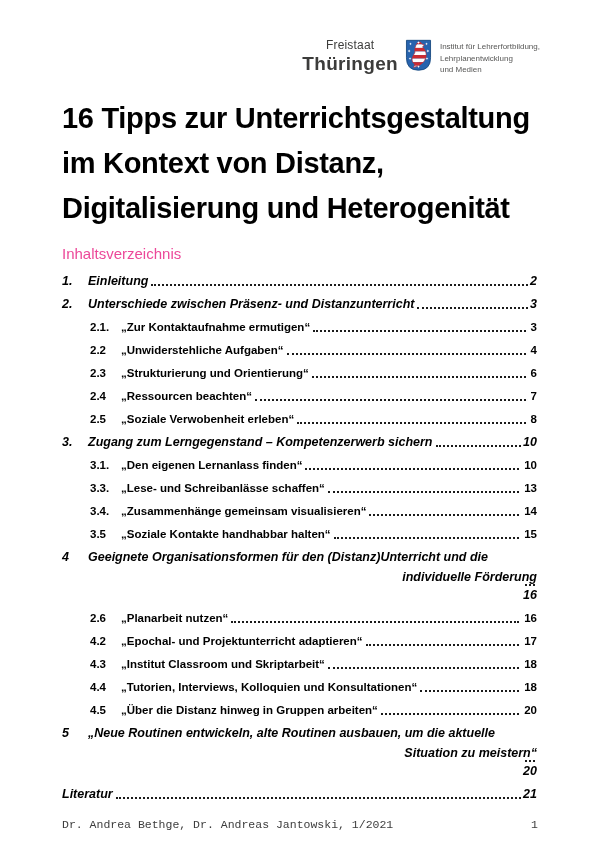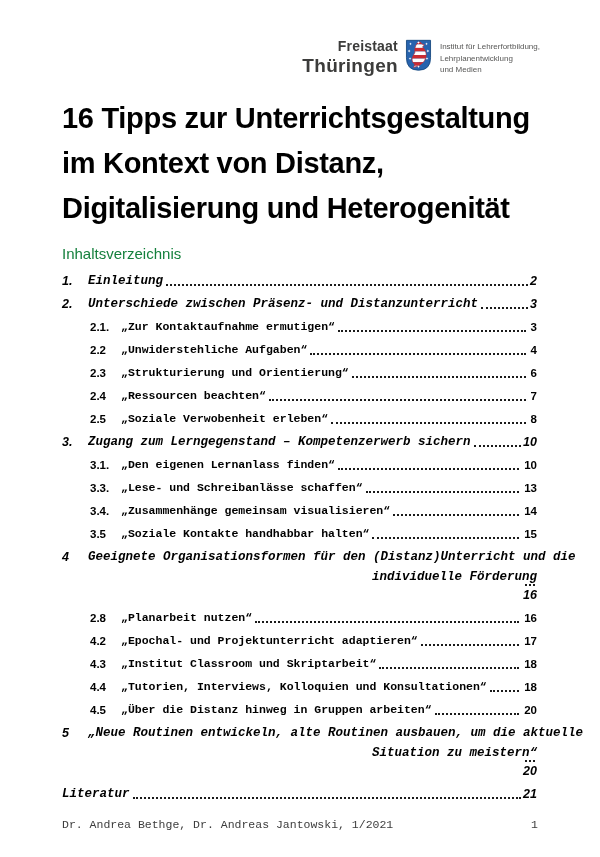--- a/index.html
+++ b/index.html
@@ -11,21 +11,21 @@
     overflow:hidden;
     color:#000;
   }
 
   
   .header {
     position:absolute; top:36px; right:60px;
     display:flex; align-items:flex-start;
   }
   .wordmark { text-align:right; color:#3c3c3b; margin-right:7px; margin-top:2px; }
-  .freistaat  { font-size:14px; font-weight:bold; letter-spacing:.2px; }
+  .freistaat  { font-size:12px; font-weight:normal; letter-spacing:.2px;text-align:center; }
   .thueringen { font-size:19px;  font-weight:bold; letter-spacing:.3px; margin-top:1px; }
   .shield { width:27px; height:33px; margin-top:3px; flex:none; }
   .institute { font-size:8px; color:#575756; line-height:1.45; margin-left:8px; margin-top:5px; }
 
   
   .title {
     position:absolute; left:62px; top:96px; width:540px;
     font-size:29px; font-weight:bold; line-height:45px;
     letter-spacing:-0.3px; white-space:pre-line; color:#000;
   }
@@ -38,21 +38,21 @@
   .toc { position:absolute; left:62px; right:63px; top:274px; }
 
   .toc-row { display:flex; align-items:flex-end; margin-bottom:9px; }
   .toc-row.level1 { font-size:12.5px; font-weight:bold; font-style:italic; line-height:14px; }
   .toc-row.level2 { font-size:11.5px; font-weight:bold; line-height:14px; margin-left:28px; }
   .toc-row.has-cont { margin-bottom:6px; }
   .toc-row.cont { margin-left:0;flex-direction:column; }
   .toc-num  { flex:none; }
   .level1 .toc-num { width:26px; }
   .level2 .toc-num { width:31px; }
-  .toc-text { flex:none; white-space:nowrap;font-family:Liberation Mono, monospace; }
+  .toc-text { flex:none; white-space:nowrap; }
   .toc-leader {
     flex:1 1 auto; min-width:10px;
     border-bottom:2px dotted #1a1a1a;
     margin:0 2px 2px 3px;
   }
   .level2 .toc-leader { margin-right:5px; }
   .toc-page { flex:none; }
 
   
   .footer {
@@ -104,21 +104,21 @@
       <div>Institut für Lehrerfortbildung,</div>
       <div>Lehrplanentwicklung</div>
       <div>und Medien</div>
     </div>
   </div>
 
   <h1 class="title" style="margin:0;">16 Tipps zur Unterrichtsgestaltung
 im Kontext von Distanz,
 Digitalisierung und Heterogenität</h1>
 
-  <div class="toc-heading" style="color: #15803d;">Inhaltsverzeichnis</div>
+  <div class="toc-heading" style="color: #ec4899;">Inhaltsverzeichnis</div>
   <nav class="toc">
       <div class="toc-row level1">
         <span class="toc-num">1.</span>
         <span class="toc-text">Einleitung</span>
         <span class="toc-leader"></span>
         <span class="toc-page">2</span>
       </div>
       <div class="toc-row level1">
         <span class="toc-num">2.</span>
         <span class="toc-text">Unterschiede zwischen Präsenz- und Distanzunterricht</span>
@@ -188,21 +188,21 @@
       <div class="toc-row level1 has-cont">
         <span class="toc-num">4</span>
         <span class="toc-text">Geeignete Organisationsformen für den (Distanz)Unterricht und die</span>
       </div>
       <div class="toc-row level1 cont">
         <span class="toc-text">individuelle Förderung</span>
         <span class="toc-leader"></span>
         <span class="toc-page">16</span>
       </div>
       <div class="toc-row level2">
-        <span class="toc-num">2.8</span>
+        <span class="toc-num">2.6</span>
         <span class="toc-text">„Planarbeit nutzen“</span>
         <span class="toc-leader"></span>
         <span class="toc-page">16</span>
       </div>
       <div class="toc-row level2">
         <span class="toc-num">4.2</span>
         <span class="toc-text">„Epochal- und Projektunterricht adaptieren“</span>
         <span class="toc-leader"></span>
         <span class="toc-page">17</span>
       </div>

